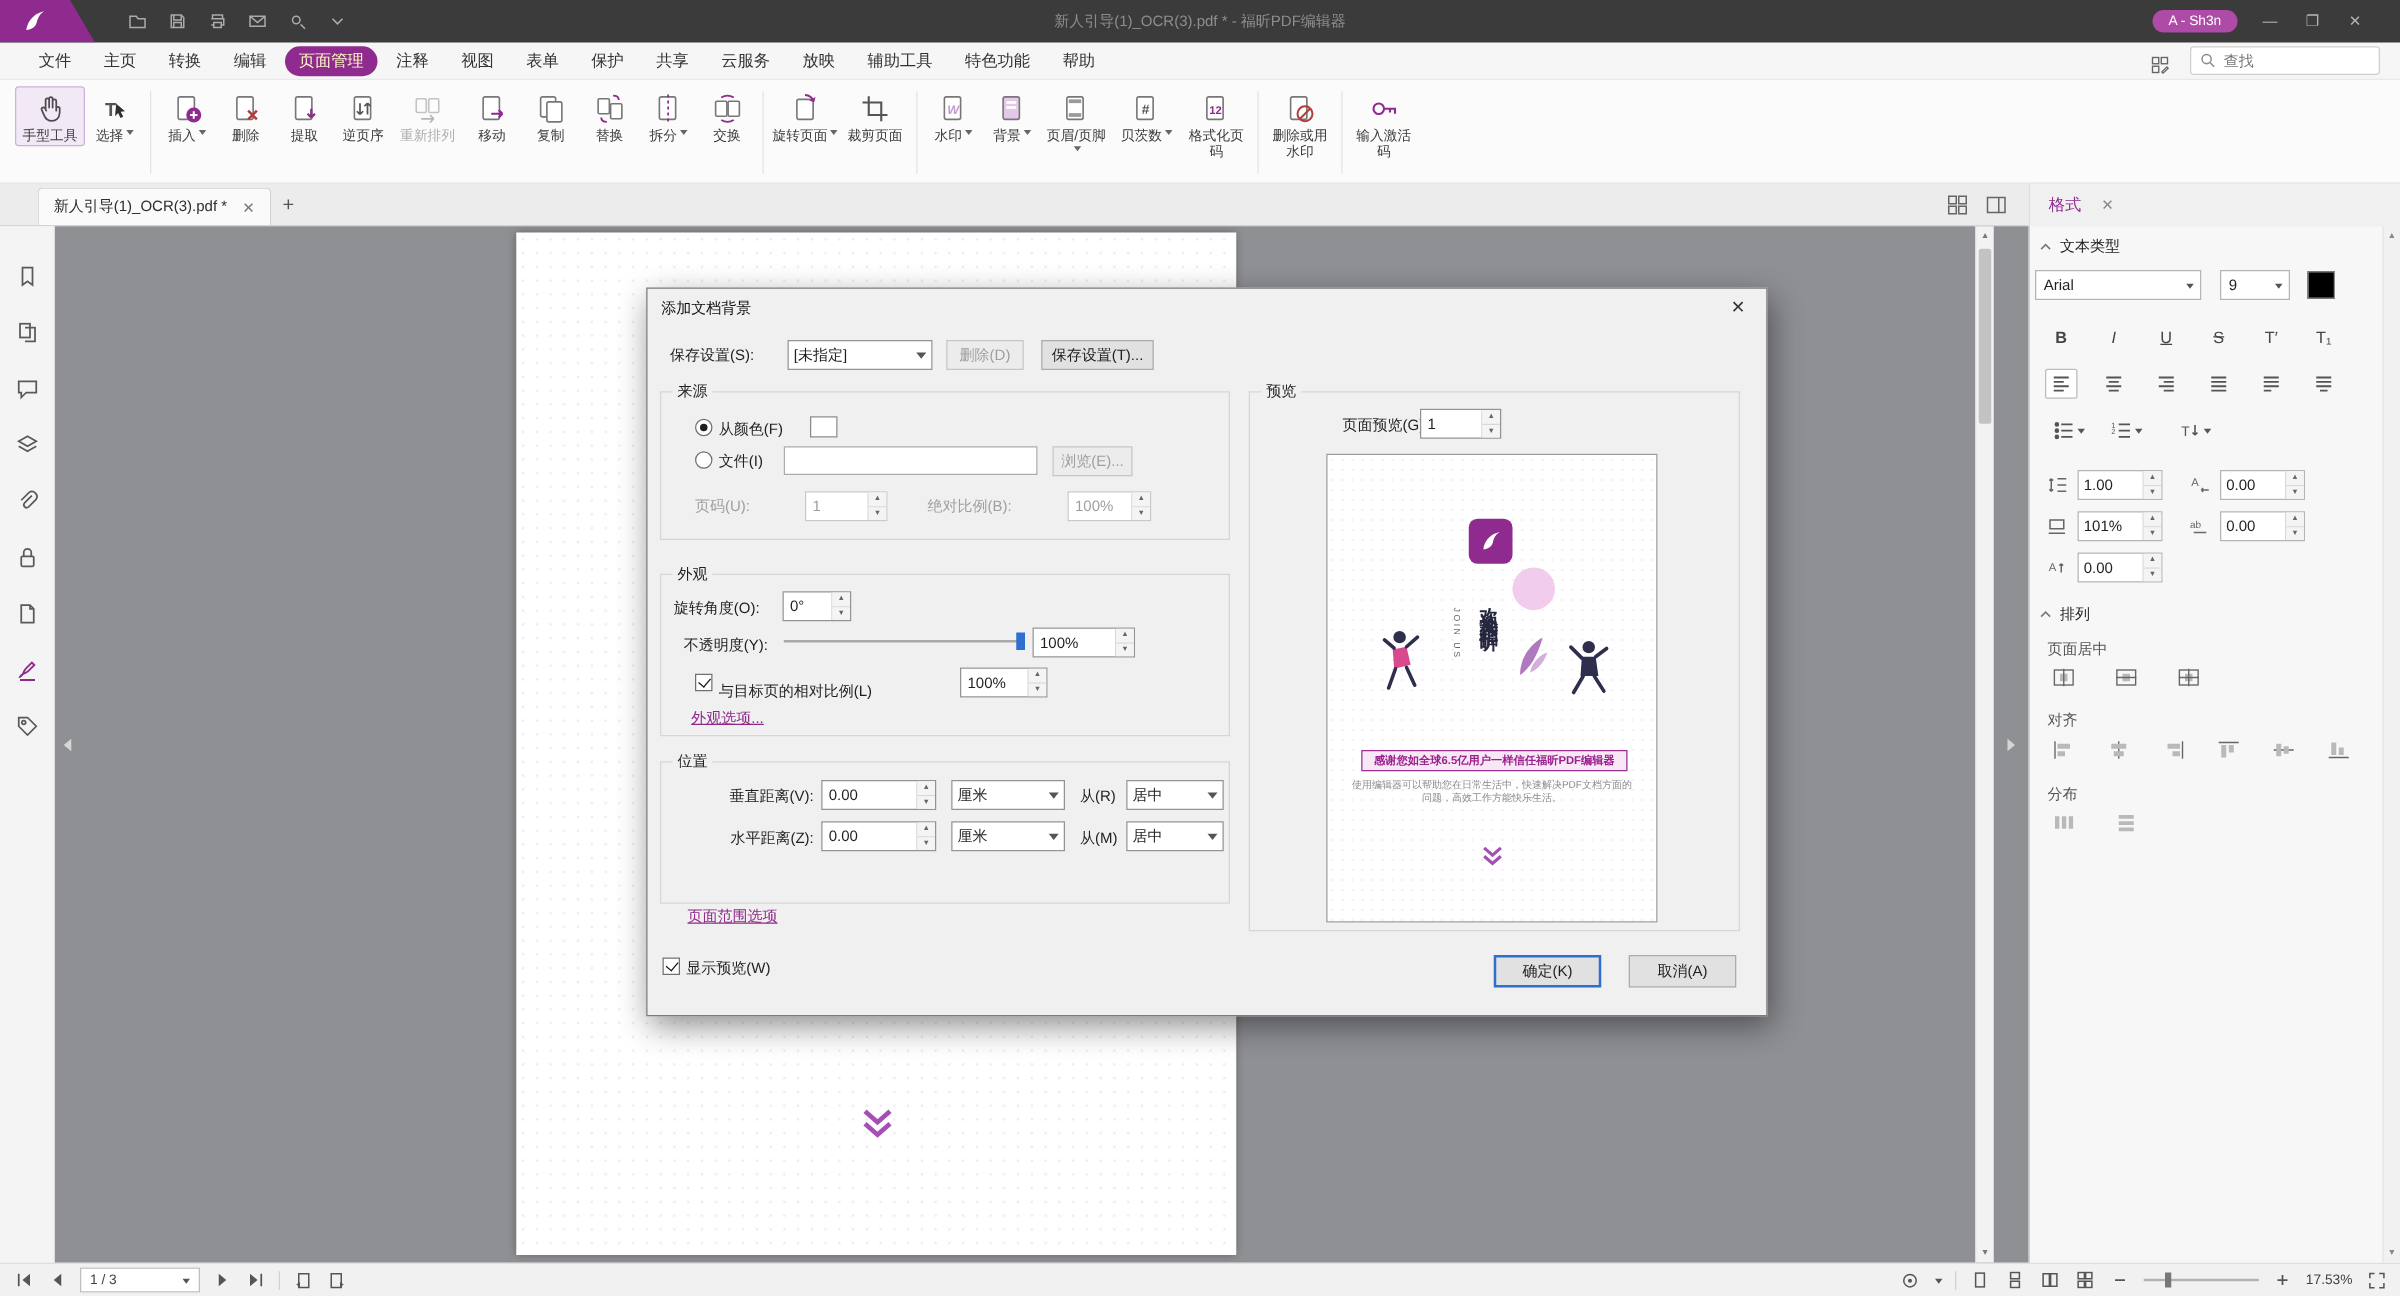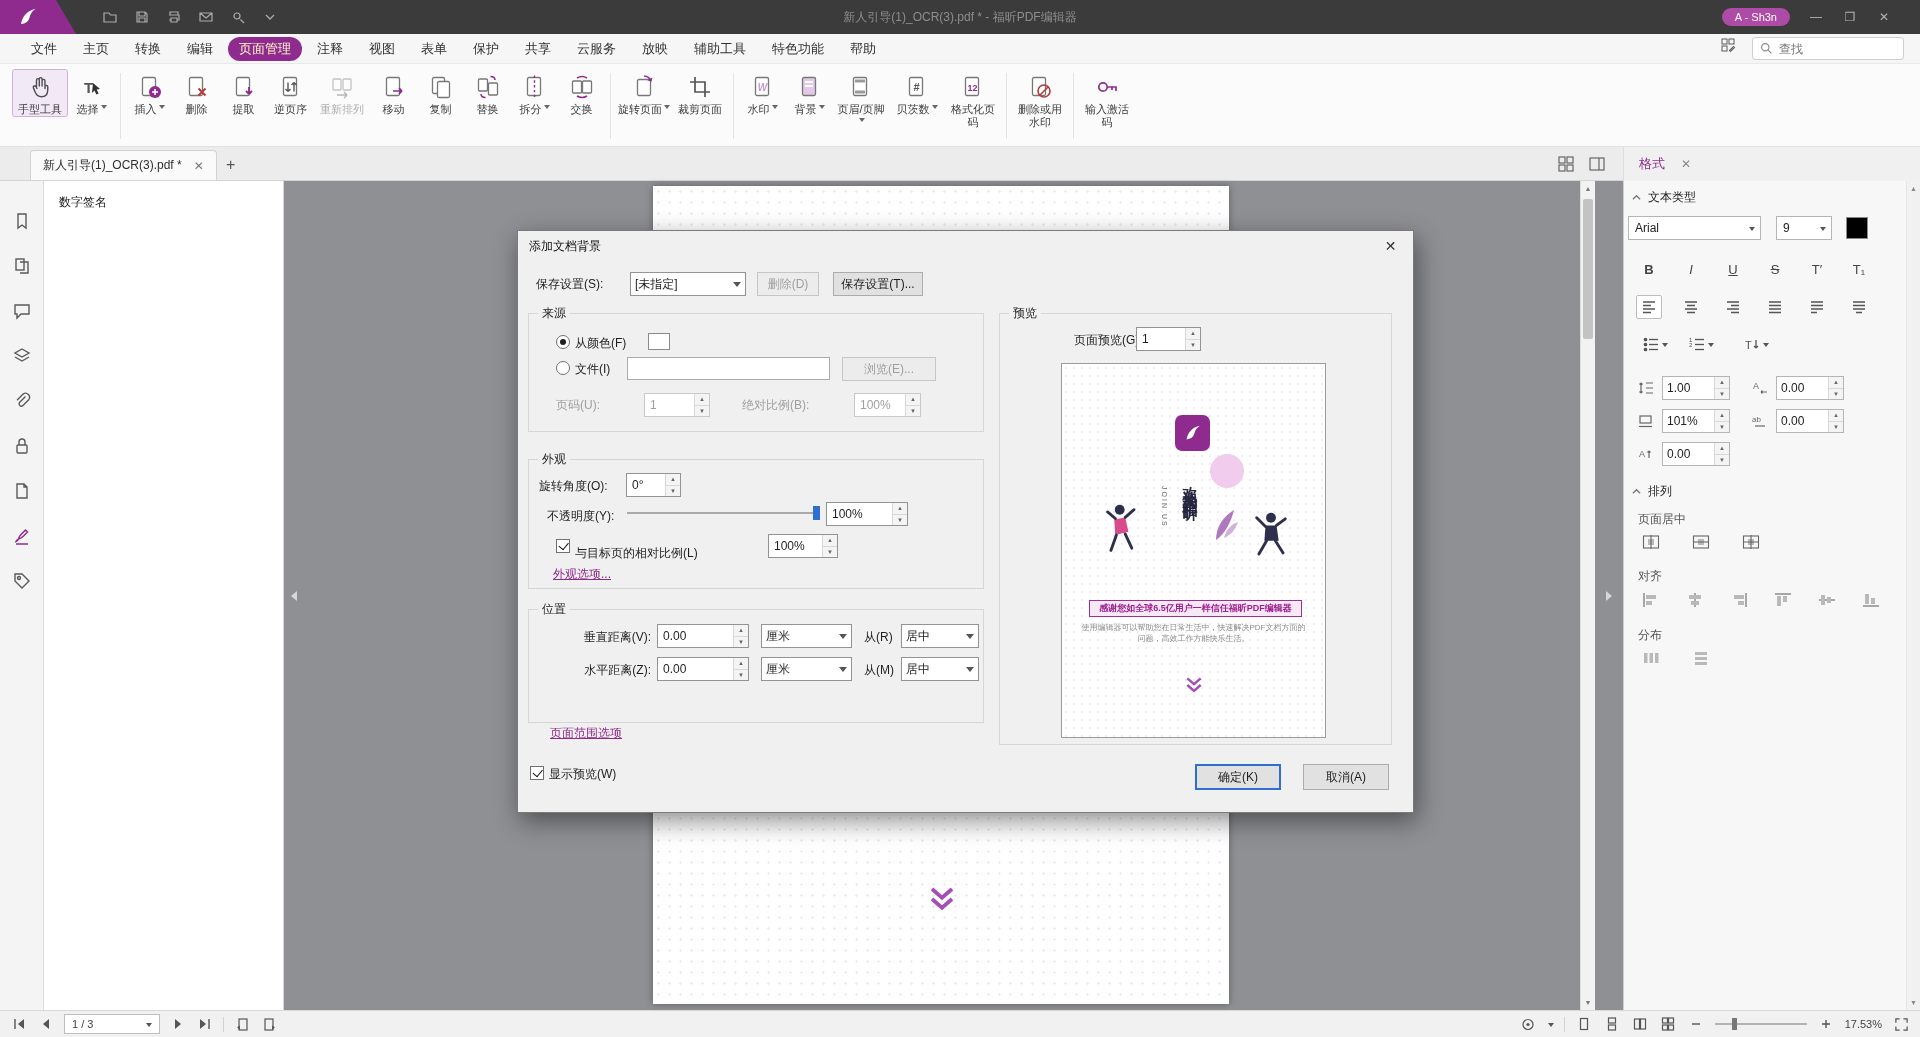--- a/index.html
+++ b/index.html
@@ -13,21 +13,21 @@
 .qat{display:flex;gap:16px;margin-left:26px;align-items:center}
 .qat .qi{width:16px;height:16px}
 .win-title{position:absolute;left:50%;transform:translateX(-50%);color:#8d8d8d;font-size:12px;white-space:nowrap}
 .tb-right{margin-left:auto;display:flex;align-items:center;gap:18px;padding-right:28px}
 .account{background:#ae4ba6;color:#fff;font-size:11px;padding:3px 13px;border-radius:11px;white-space:nowrap}
 .winbtn{color:#b5b5b5;font-size:12px;width:16px;text-align:center}
 
 .menubar{height:30px;background:#f6f6f7;display:flex;align-items:center;padding-left:20px;gap:4px;border-bottom:1px solid #e9e9e9;flex:0 0 auto}
 .mitem{font-size:13px;color:#333;padding:3px 11px;border-radius:13px;white-space:nowrap}
 .mitem.act{background:#8f2b8f;color:#fef9c3}
-.mb-right{margin-left:auto;display:flex;align-items:flex-start;gap:16px;margin-right:16px}
+.mb-right{margin-left:auto;display:flex;align-items:flex-end;gap:16px;margin-right:16px}
 .searchbox{width:152px;height:23px;border:1px solid #cfcfcf;background:#fff;border-radius:3px;display:flex;align-items:center;gap:6px;padding:0 7px}
 .searchbox input{border:0;outline:0;flex:1;font-size:12px;min-width:0;background:transparent;color:#333}
 
 .ribbon{height:83px;background:#fbfbfc;display:flex;align-items:flex-start;padding:5px 8px 0 12px;border-bottom:1px solid #e2e2e2;flex:0 0 auto}
 .rtool{width:47px;display:flex;flex-direction:column;align-items:center;padding-top:4px;border:1px solid transparent;border-radius:3px}
 .rtool.w2{width:56px}
 .rtool.on{background:#f2e9f6;border-color:#cdb3da}
 .rtool.dis{opacity:.42}
 .ric{width:26px;height:26px;margin-bottom:3px}
 .pg{fill:#fff;stroke:#777;stroke-width:1.3}
@@ -484,23 +484,20 @@
           </svg>
         </span>
       <span class="lsi">
           <svg viewBox="0 0 20 20" fill="none" stroke="#5a5a5a" stroke-width="1.4">
             <path d="M3 10V3h7l7 7-7 7z"></path>
             <circle cx="7" cy="7" r="1.5"></circle>
           </svg>
         </span>
     </div>
 
-    <div class="leftpanel">
-      <div>数字签名</div>
-    </div>
 
     <div class="docarea">
       <div class="bigpage">
         <div style="position:absolute;left:274px;top:700px">
           <svg width="30" height="26" viewBox="0 0 24 20" fill="none" stroke="#a44fb5" stroke-width="3">
               <path d="M4 2l8 7 8-7"></path>
               <path d="M4 10l8 7 8-7"></path>
             </svg>
         </div>
       </div>
@@ -877,21 +874,21 @@
     <div class="wbtn" style="left:315px;top:41px;width:90px">保存设置(T)...</div>
 
     <div class="grp" style="left:10px;top:82px;width:456px;height:119px">
       <span class="lg">来源</span>
       <span class="rb on" style="left:27px;top:21px"></span>
       <span class="dl" style="left:46px;top:22px">从颜色(F)</span>
       <span style="position:absolute;left:119px;top:19px;width:22px;height:17px;background:#fff;border:1px solid #8a8a8a"></span>
       <span class="rb" style="left:27px;top:47px"></span>
       <span class="dl" style="left:46px;top:48px">文件(I)</span>
       <input style="position: absolute; left: 98px; top: 43px; width: 203px; height: 23px; border: 1px solid rgb(171, 171, 171); padding: 0px 5px; font-size: 12px; outline: 0px;">
-      <div class="wbtn dis" style="left:313px;top:43px;width:94px">浏览(E)...</div>
+      <div class="wbtn dis" style="left:313px;top:43px;width:64px">浏览(E)...</div>
       <span class="dl" style="left:27px;top:84px;color:#9f9f9f">页码(U):</span>
       <div class="spin dis" style="left:115px;top:79px;width:66px">
           <input value="1" style="">
           <div class="sb">
             <div>▲</div>
             <div>▼</div>
           </div>
         </div>
       <span class="dl" style="left:213px;top:84px;color:#9f9f9f">绝对比例(B):</span>
       <div class="spin dis" style="left:325px;top:79px;width:67px">

